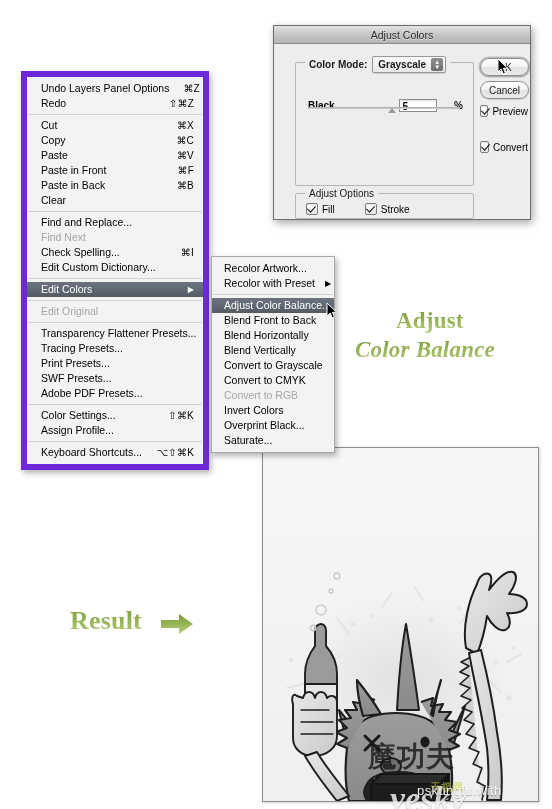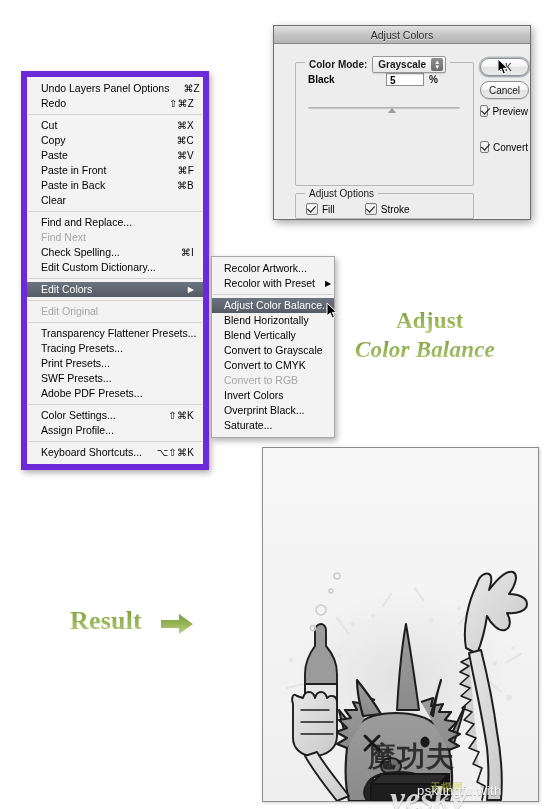--- a/index.html
+++ b/index.html
@@ -145,24 +145,25 @@
   .popup .parrows {
     width: 12px; height: 13px;
     background: linear-gradient(to bottom,#8f8f8f,#6e6e6e);
     border-radius: 2px;
     display: flex; flex-direction: column;
     align-items: center; justify-content: center;
     color: #fff; font-size: 6px; line-height: 5px;
   }
   #slider-row {
     position: absolute;
-    left: 12px; top: 10px;
+    left: 12px; top: 36px;
     width: 155px;
     display: flex; align-items: center;
     font-size: 10px;
+    justify-content: space-between;
   }
   #slider-row .slbl { width: 78px; }
   .numfield {
     width: 38px; height: 13px;
     border: 1px solid #8e8e8e;
     background: #ffffff;
     font-size: 10px;
     line-height: 13px;
     padding: 0 3px;
     box-sizing: border-box;
@@ -414,20 +415,23 @@
     <div class="mi">
       <span class="lbl">Recolor Artwork...</span>
     </div>
     <div class="mi">
       <span class="lbl">Recolor with Preset</span>
       <span class="arrow">▶</span>
     </div>
     <div class="msep"></div>
     <div class="mi selected">
       <span class="lbl">Adjust Color Balance...</span>
+    </div>
+    <div class="mi">
+      <span class="lbl">Blend Front to Back</span>
     </div>
     <div class="mi">
       <span class="lbl">Blend Horizontally</span>
     </div>
     <div class="mi">
       <span class="lbl">Blend Vertically</span>
     </div>
     <div class="mi">
       <span class="lbl">Convert to Grayscale</span>
     </div>

